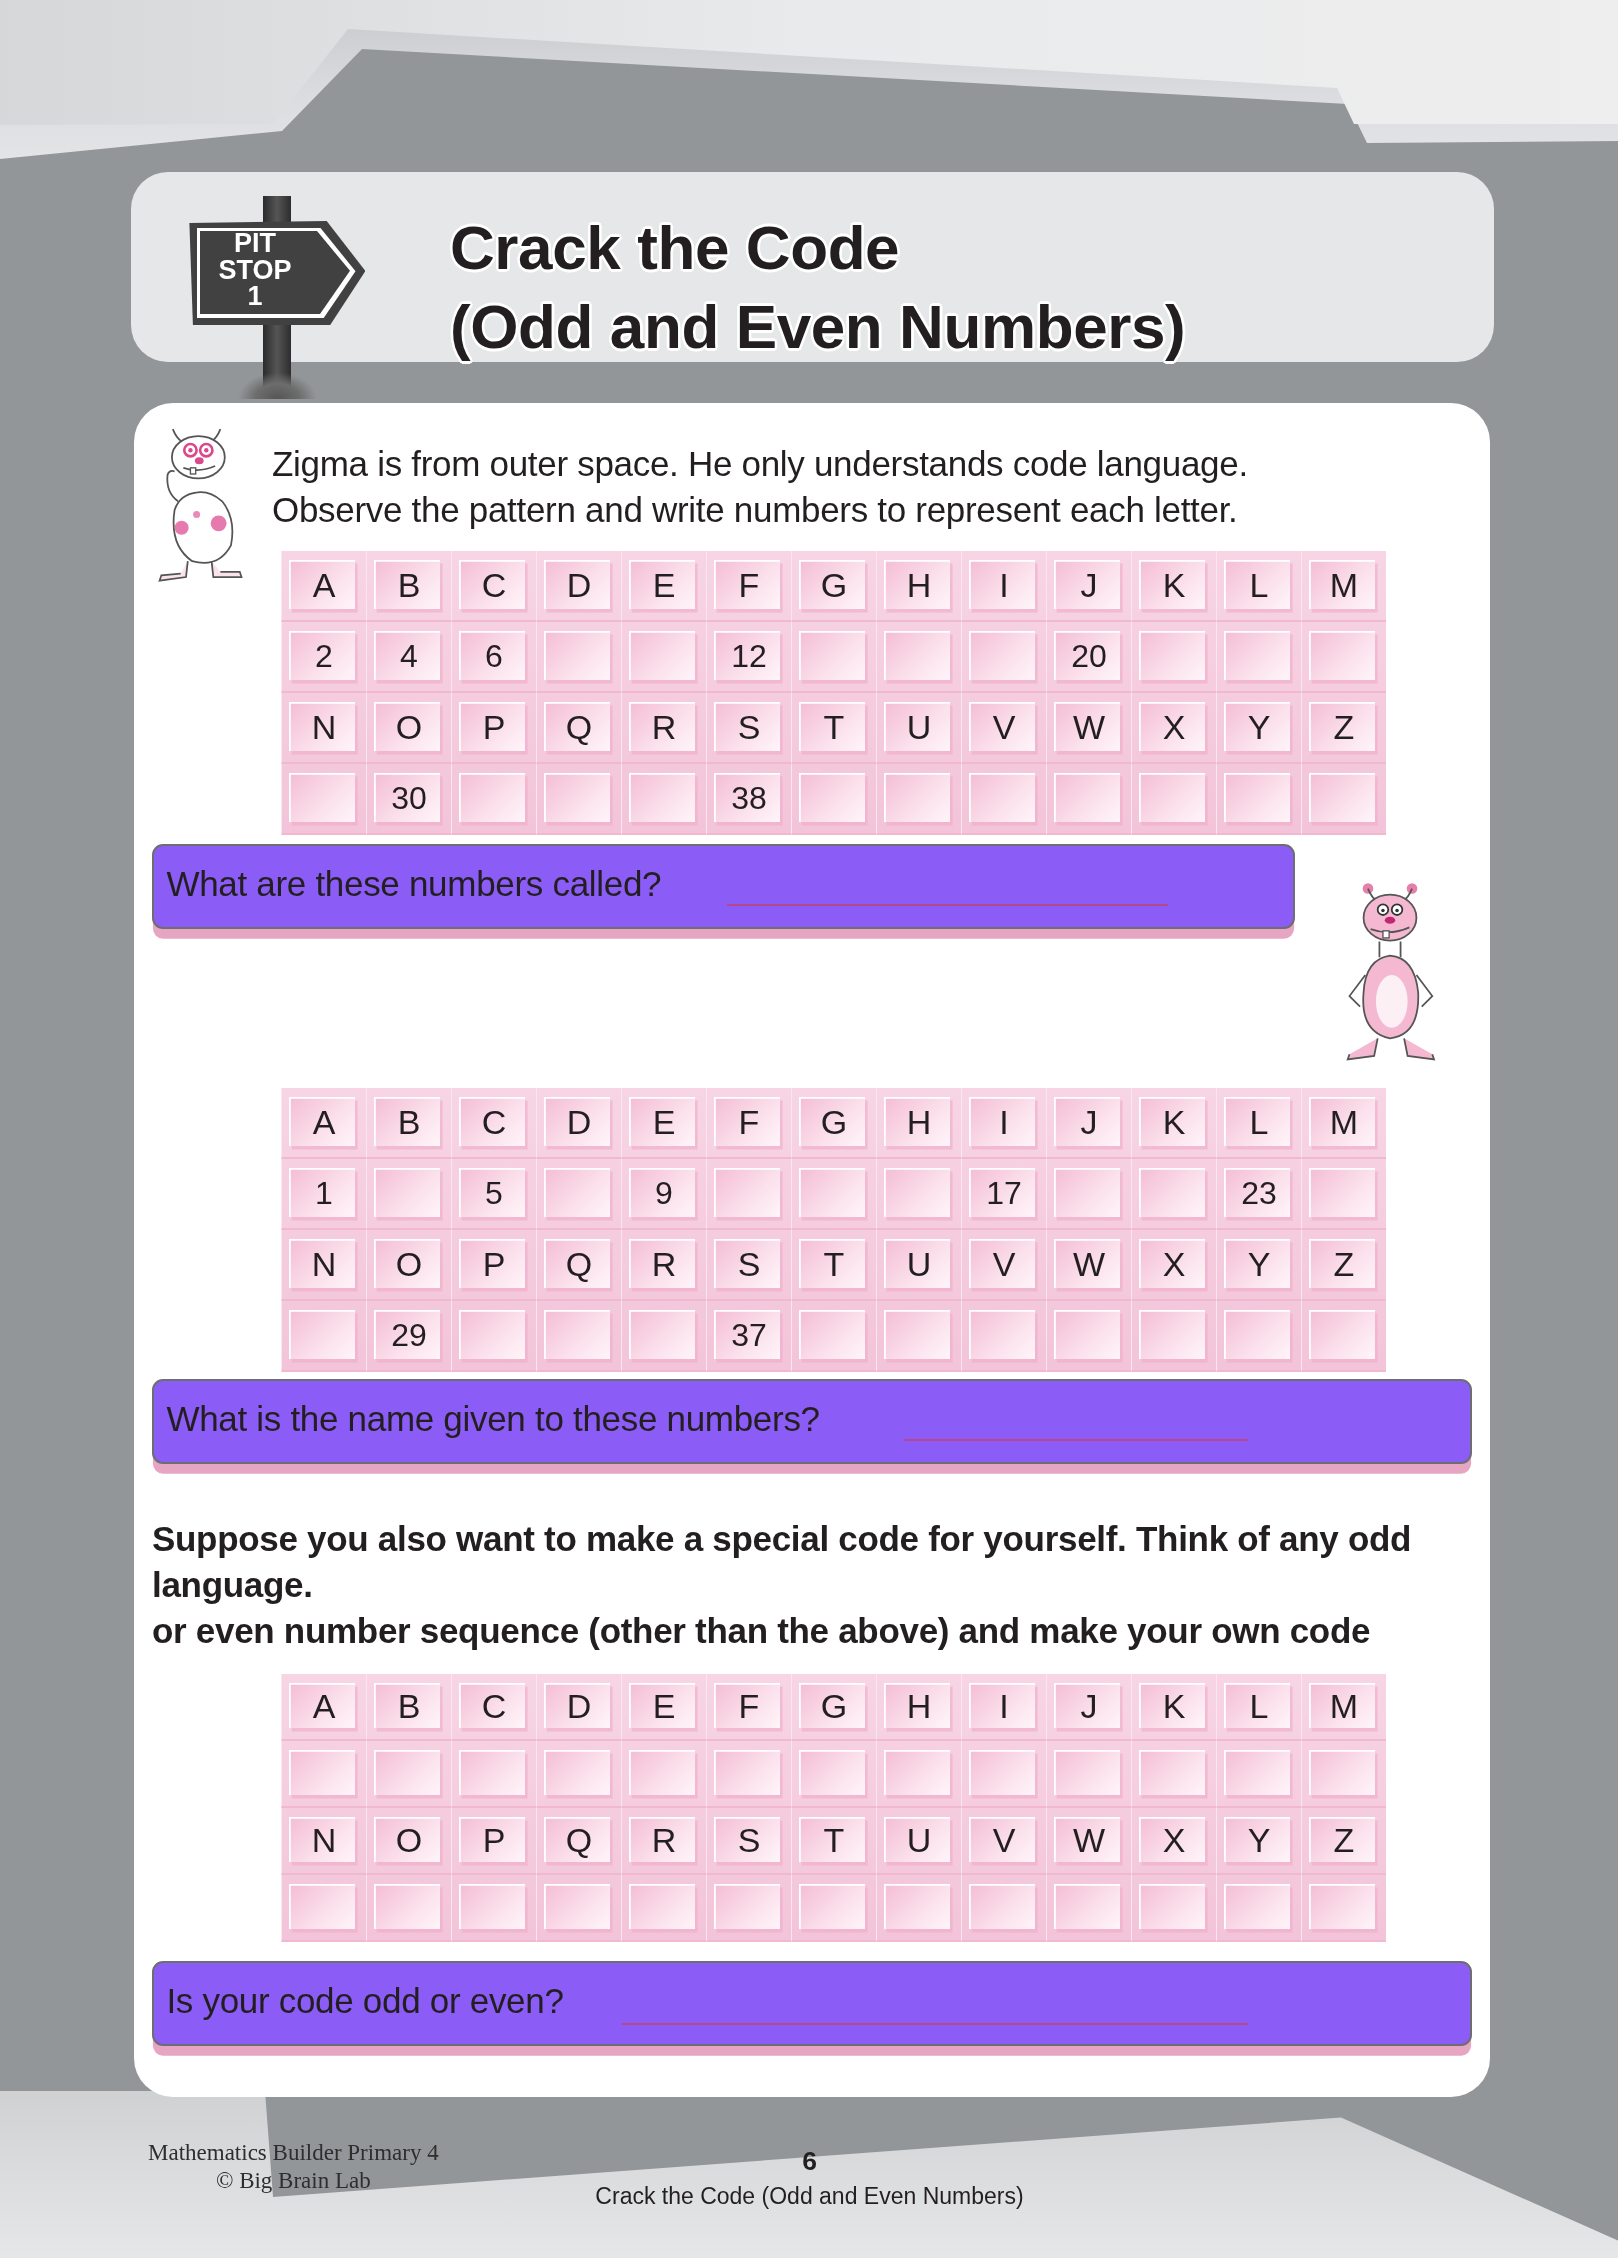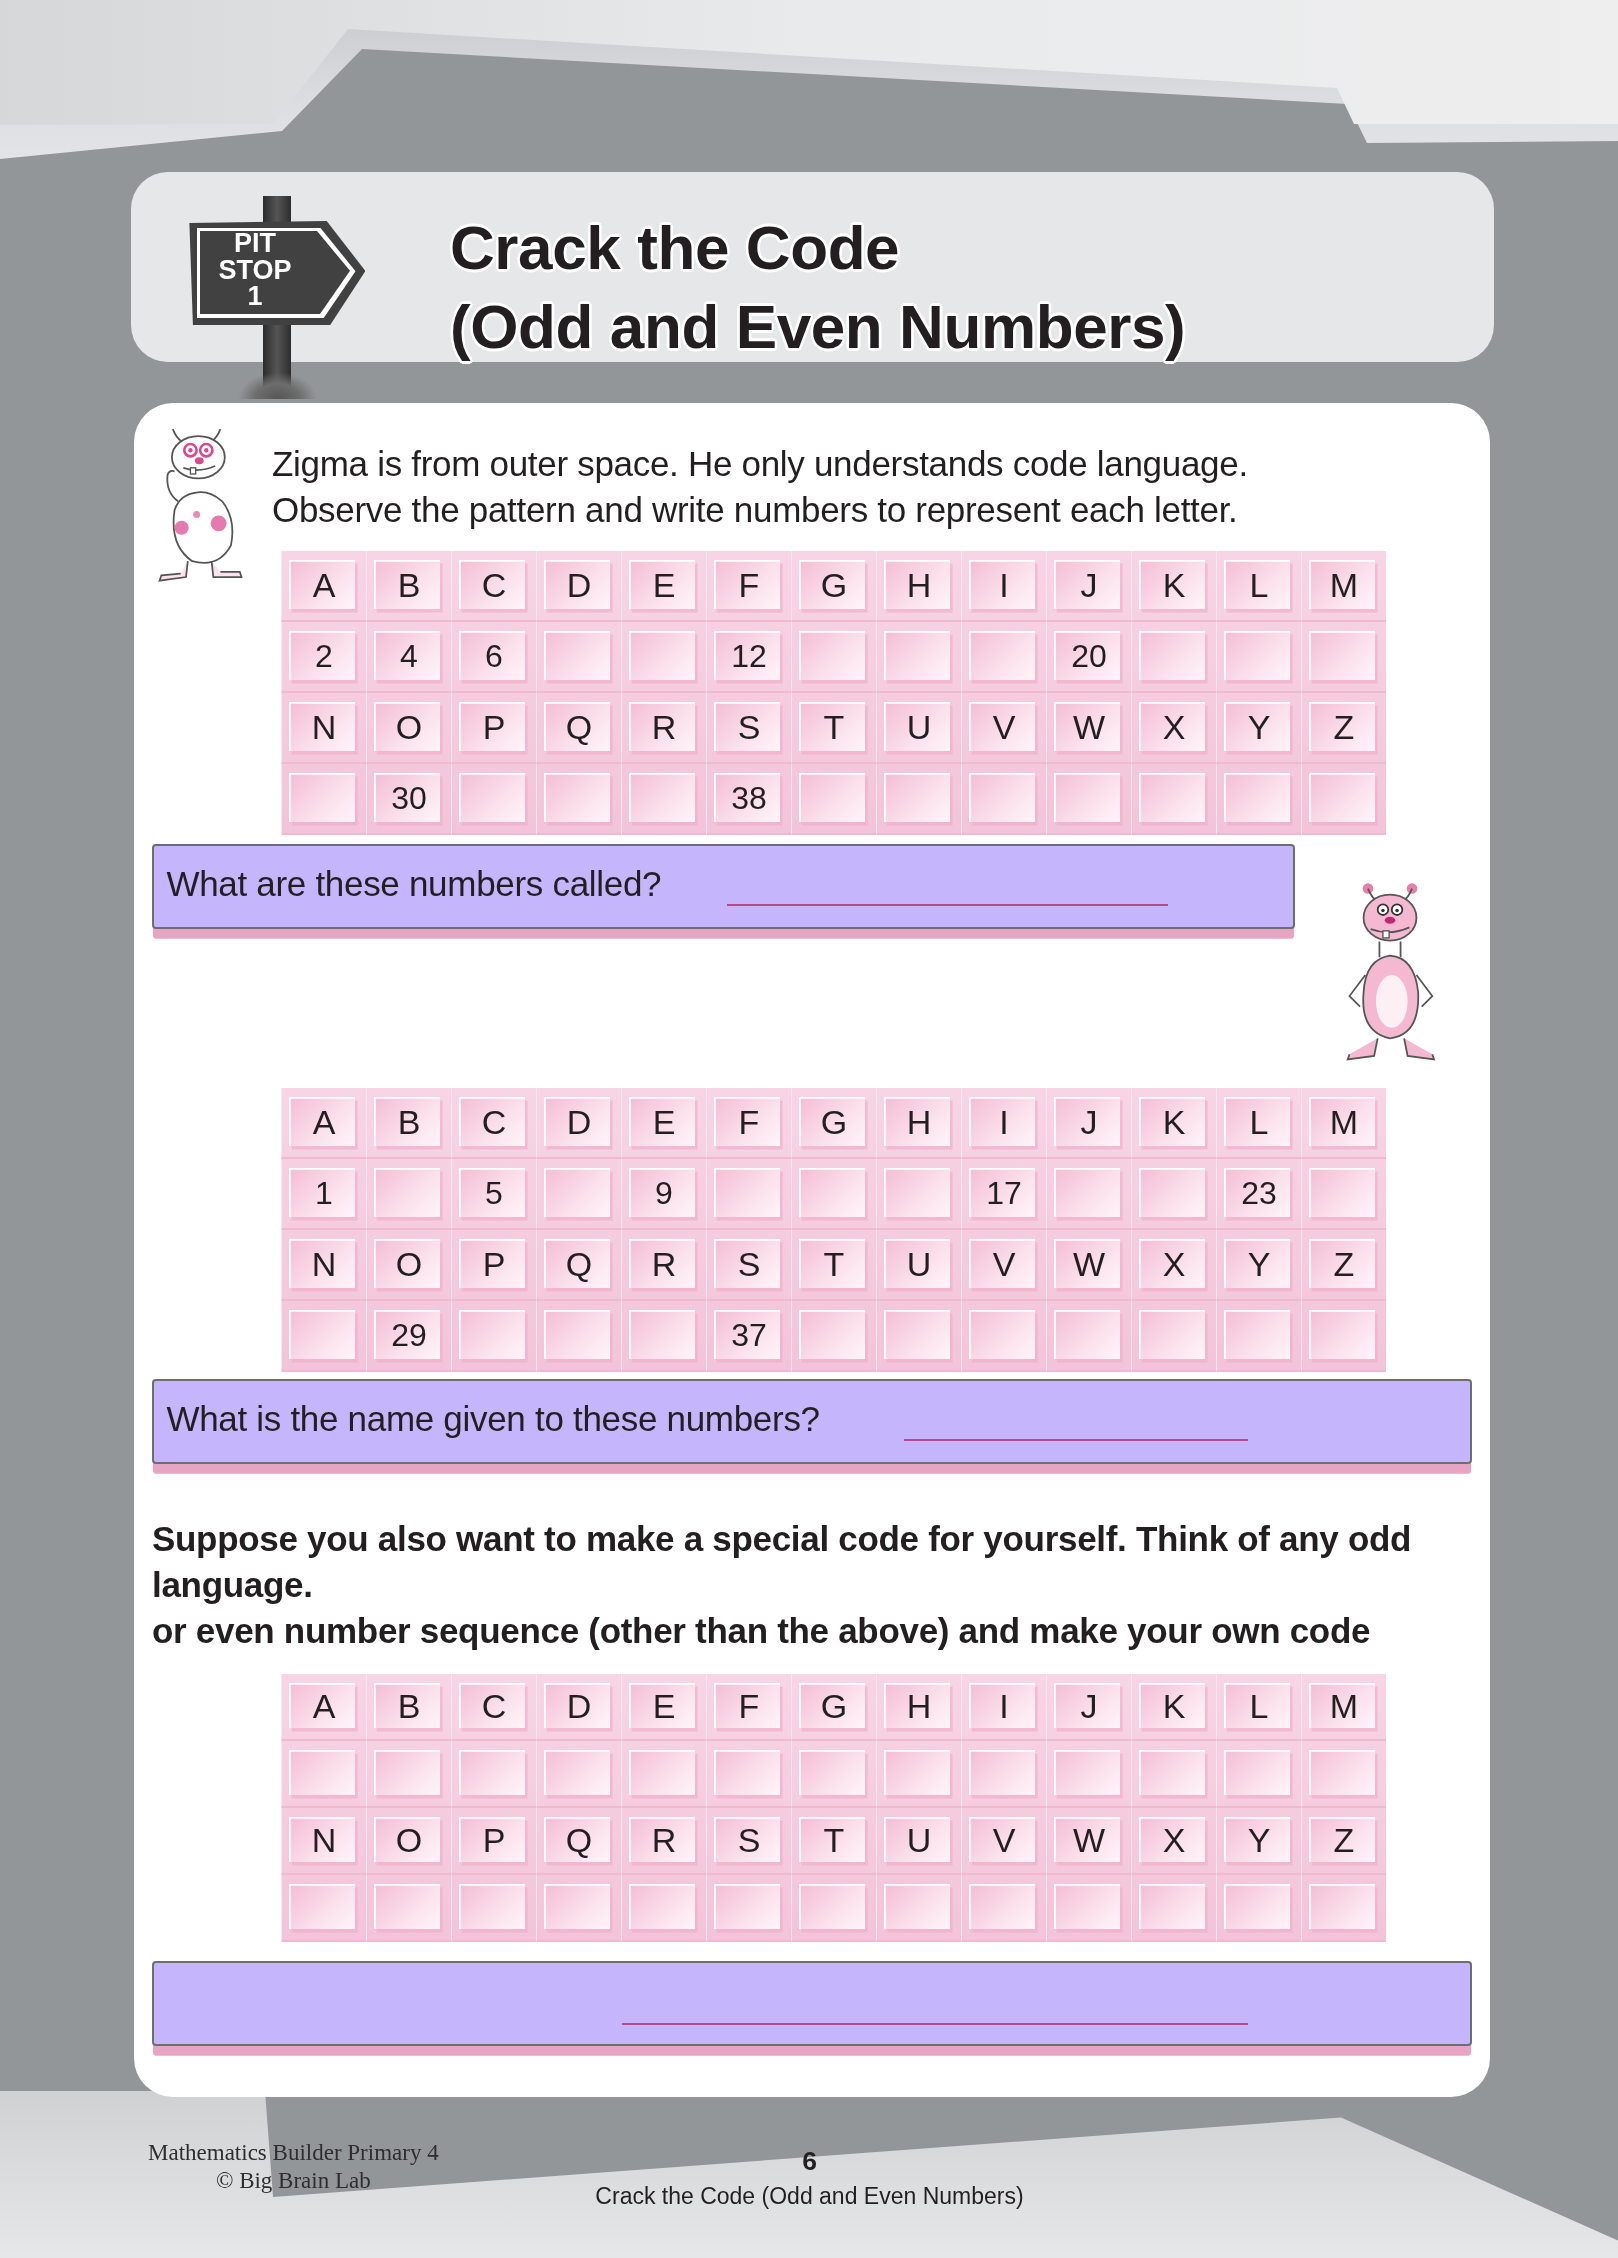--- a/index.html
+++ b/index.html
@@ -100,21 +100,21 @@
     content:""; position:absolute; left:7px; top:8.8px; right:10.6px; bottom:10.6px;
     background:linear-gradient(135deg,#f4bcd3 0%,#fbe1ec 60%,#fff5f9 100%);
     box-shadow:1.8px 1.8px 0 #fff inset, 2.6px 3.5px 0 rgba(240,170,200,0.6);
   }
   .cell span { position:relative; }
   .cell.num { font-size:32px; }
 
   
   .answer {
     position:absolute; box-sizing:border-box;
-    border:2.6px solid #6d6e71; border-radius:4px; background:#c4b5fd;
+    border:2.6px solid #6d6e71; border-radius:11px; background:#8b5cf6;
     font-size:35px; color:#231f20;
     box-shadow:0 10.6px 0 -0.9px #e6a6c3;
   }
   .answer .q { position:absolute; left:12.4px; top:17.6px; letter-spacing:-0.3px; }
   .answer .line {
     position:absolute; height:1.8px; background:#b5478a;
   }
 
   .mascot { position:absolute; }
 
@@ -700,20 +700,21 @@
     </div>
   <div class="cell num">
       <span></span>
     </div>
   <div class="cell num">
       <span></span>
     </div>
 </div>
 
 <div class="answer" style="left:152px;top:1961px;width:1320px;height:85px;">
+  <span class="q">Is your code odd or even?</span>
   <div class="line" style="left:468px;top:60px;width:626px;"></div>
 </div>
 
 <div class="footer-left">
   <div>Mathematics Builder Primary 4</div>
   <div>© Big Brain Lab</div>
 </div>
 <div class="footer-page">6</div>
 <div class="footer-title">Crack the Code (Odd and Even Numbers)</div>
 

